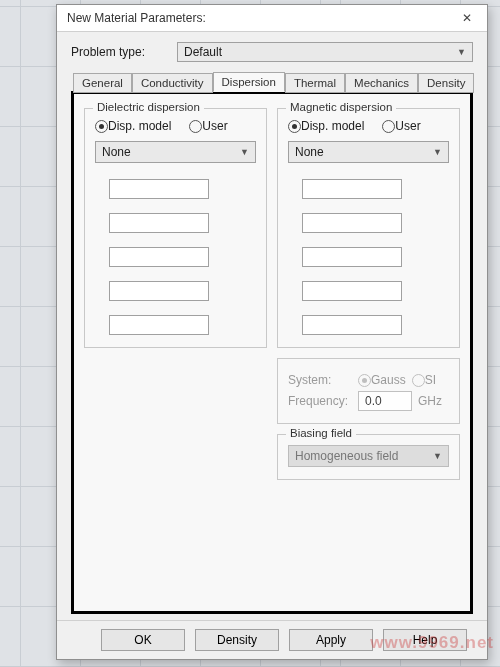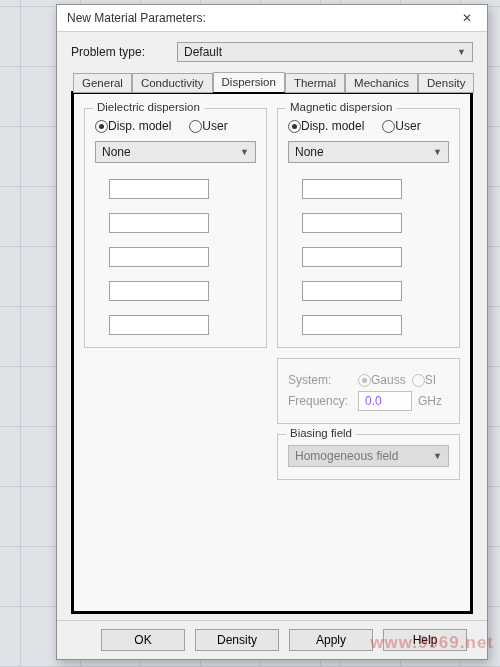--- a/index.html
+++ b/index.html
@@ -204,21 +204,21 @@
     align-items: center;
     gap: 6px;
     margin-top: 4px;
     color: #9a9a9a;
   }
   .param-conv .plabel { width: 64px; }
   .param-conv input {
     width: 54px;
     height: 20px;
     background: #fefefe;
-    color: #8b5cf6;
+    color: #404040;
     border: 1px solid #c0c0c0;
   }
   .param-conv .radio .dot { border-color: #bfbfbf; }
   .param-conv .radio.checked .dot::after { background: #bfbfbf; }
   .biasing .select {
     width: 100%;
     height: 22px;
     background: #dddddd;
     color: #777;
     border: 1px solid #bcbcbc;

